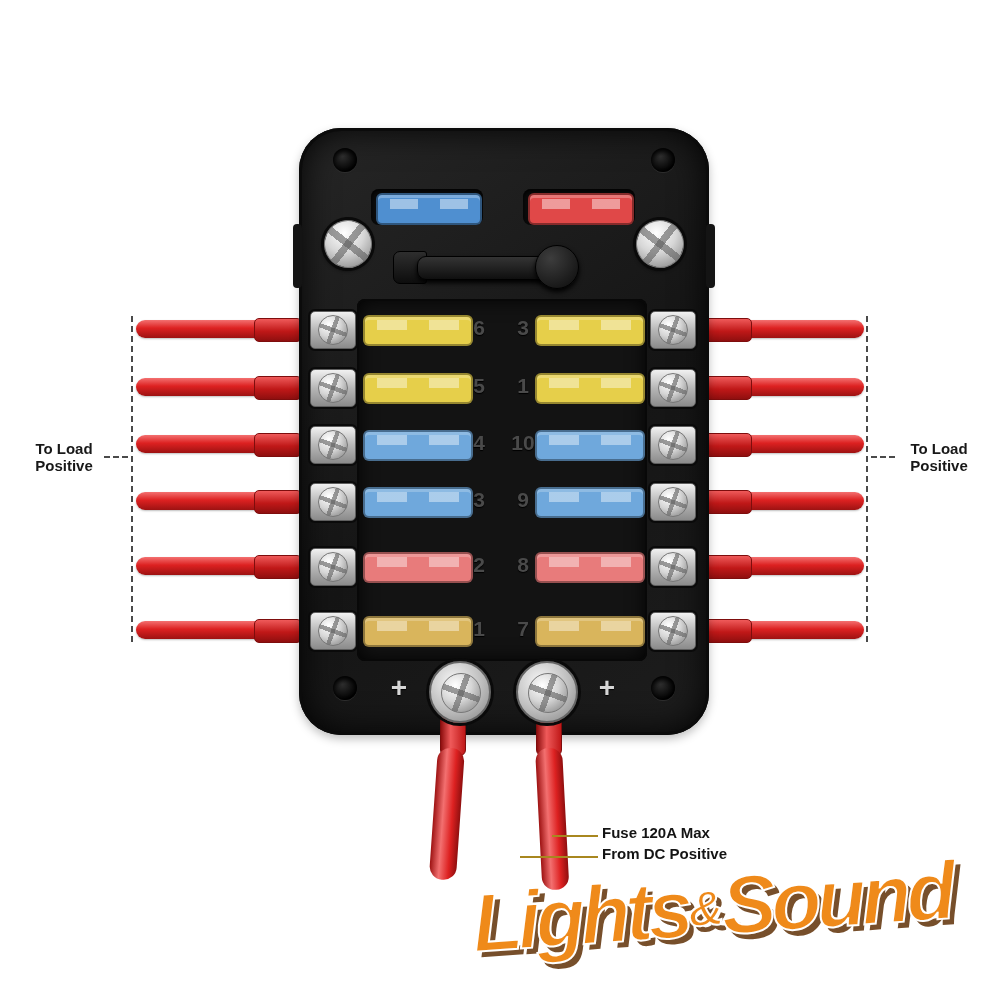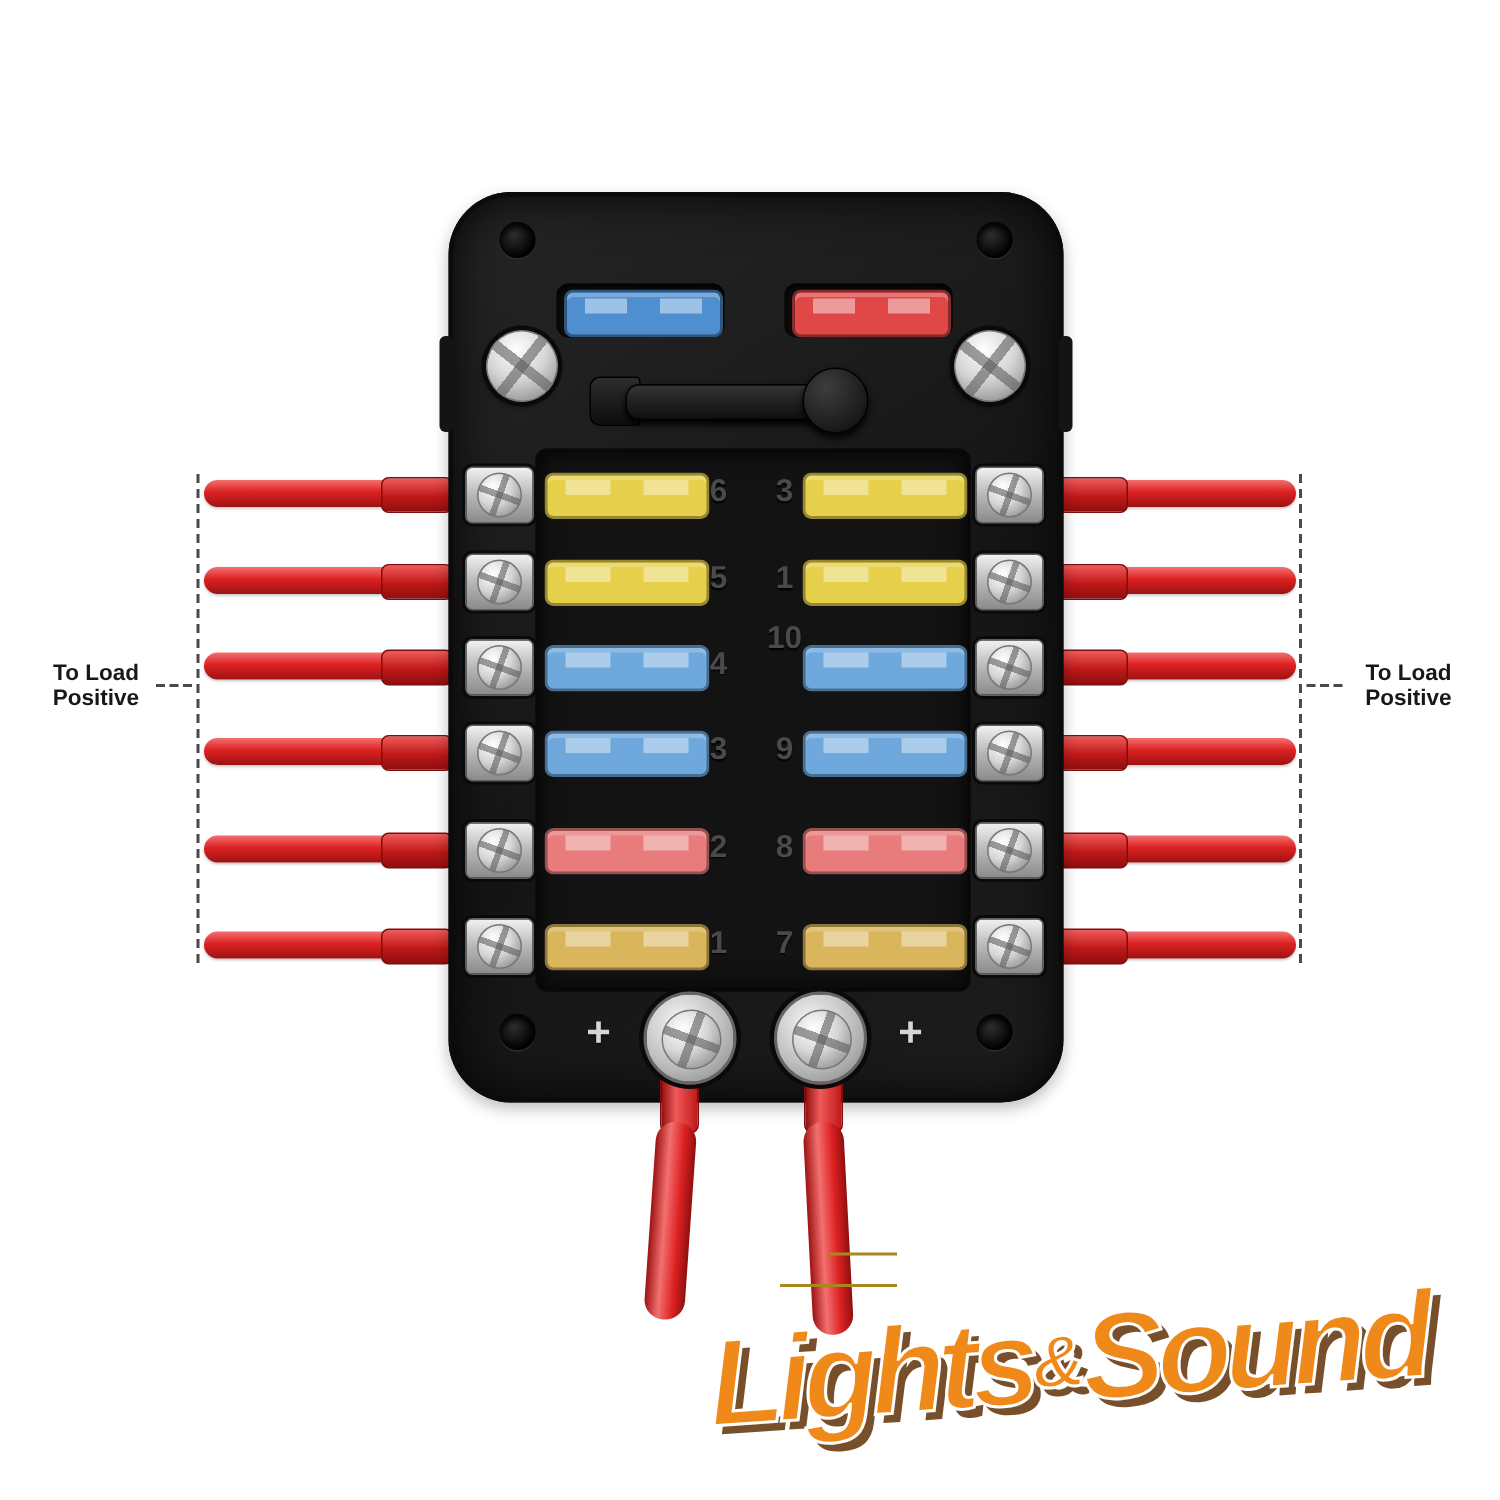--- a/index.html
+++ b/index.html
@@ -219,36 +219,40 @@
   <div class="fuse cr f-tan" style="top:616px"></div>
 
   <div class="num nl" style="top:316px">6</div>
   <div class="num nl" style="top:374px">5</div>
   <div class="num nl" style="top:431px">4</div>
   <div class="num nl" style="top:488px">3</div>
   <div class="num nl" style="top:553px">2</div>
   <div class="num nl" style="top:617px">1</div>
   <div class="num nr" style="top:316px">3</div>
   <div class="num nr" style="top:374px">1</div>
-  <div class="num nr" style="top:414px">10</div>
+  <div class="num nr" style="top:431px">10</div>
   <div class="num nr" style="top:488px">9</div>
   <div class="num nr" style="top:553px">8</div>
   <div class="num nr" style="top:617px">7</div>
 
   <div class="plus" style="left:384px">+</div>
   <div class="plus" style="left:592px">+</div>
   <div class="vcrimp" style="left:440px"></div>
   <div class="vcrimp" style="left:536px"></div>
   <div class="vwire" style="left:438px;height:132px;transform:rotate(4deg)"></div>
   <div class="vwire" style="left:535px;height:142px;transform:rotate(-3deg)"></div>
   <div class="bigring" style="left:429px">
       <div class="studscrew phil"></div>
     </div>
   <div class="bigring" style="left:516px">
       <div class="studscrew phil"></div>
     </div>
 
   <div class="noteline" style="left:552px;top:835px;width:46px"></div>
   <div class="noteline" style="left:520px;top:856px;width:78px"></div>
+  <div class="note">
+    <div>Fuse 120A Max</div>
+    <div>From DC Positive</div>
+  </div>
 
   <div class="wm"><span>Lights</span><span class="wm-amp">&amp;</span><span>Sound</span></div>
 
 </div>
 
 </body></html>

